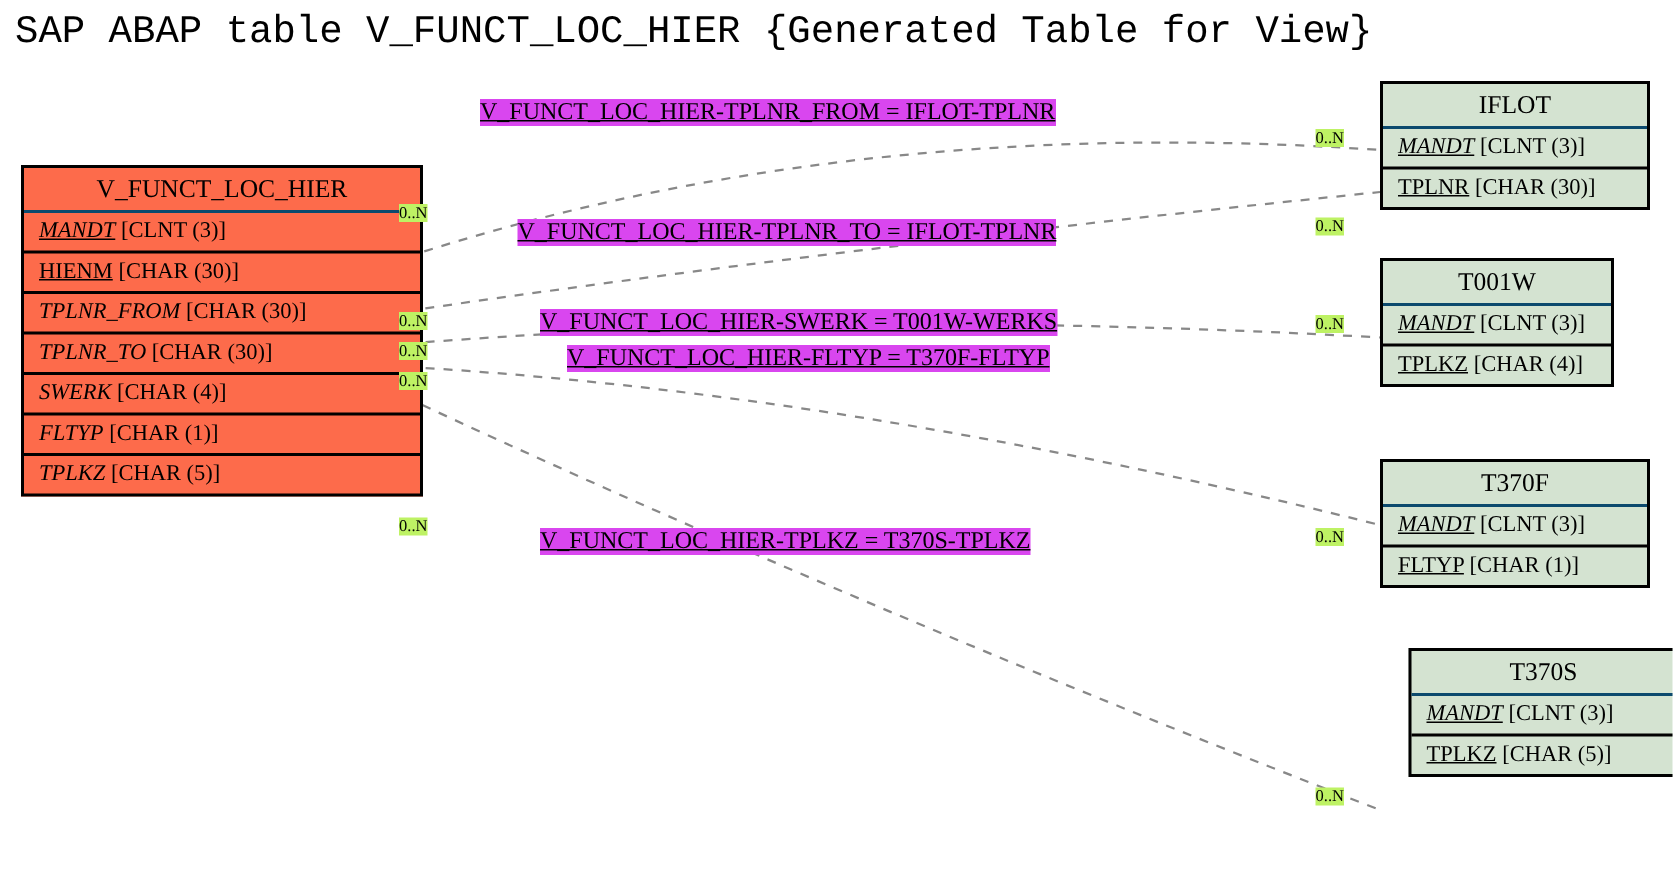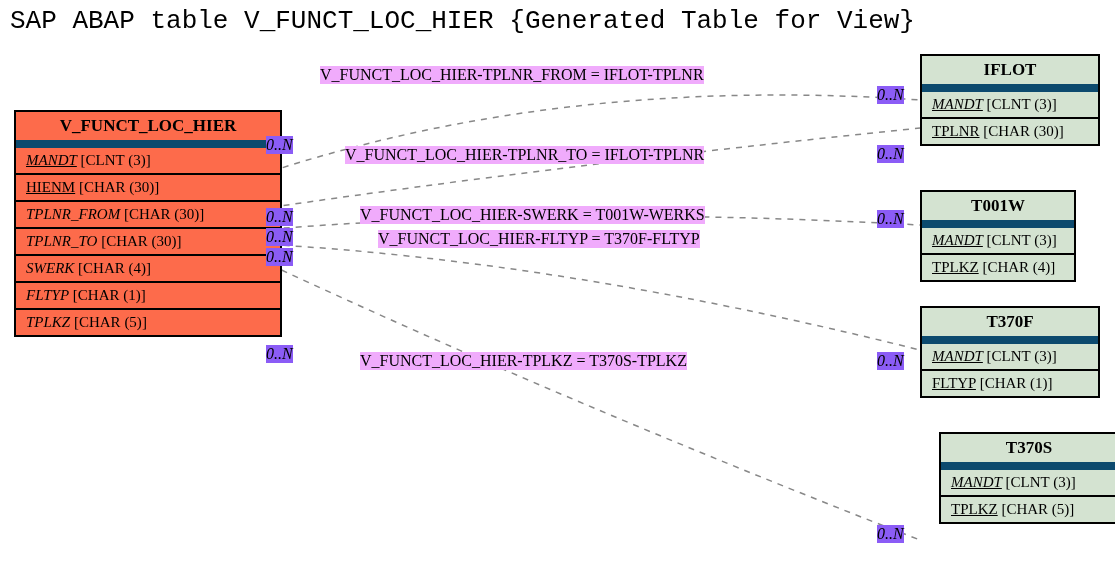--- a/index.html
+++ b/index.html
@@ -1,28 +1,28 @@
 <!DOCTYPE html>
 <html><head>
 <meta charset="utf-8">
 <style>
   html,body{margin:0;padding:0;background:#fff;font-family:"Times New Roman",Times,serif;}
   .stage{position:relative;width:1115px;height:581px;}
   .title{position:absolute;top:6px;left:10px;font-size:26px;color:#000;font-family:Liberation Mono, monospace;}
   svg.lines{position:absolute;top:0;left:0;width:1115px;height:581px;pointer-events:none;}
   .tbl{position:absolute;border:2px solid #000;box-sizing:border-box;}
-  .tbl .hdr{font-weight:bold;text-align:center;padding:4px 10px;border-bottom:8px solid #0c4a6e;font-size:17px;}
+  .tbl .hdr{font-weight:normal;text-align:center;padding:4px 10px;border-bottom:2px solid #0c4a6e;font-size:17px;}
   .tbl .row{border-bottom:2px solid #000;padding:4px 10px;font-size:15px;white-space:nowrap;}
   .tbl .row:last-child{border-bottom:none;}
   .main{background:#fd6b4b;}
   .ref{background:#d4e3d1;}
   .fld-key{font-style:italic;text-decoration:underline;}
   .fld-it{font-style:italic;}
-  .card{font-size:16px;position:absolute;background:#8b5cf6;white-space:nowrap;font-style:italic;}
-  .rel{font-size:16px;position:absolute;background:#f0abfc;white-space:nowrap;}
+  .card{font-size:11px;position:absolute;background:#bef264;white-space:nowrap;}
+  .rel{font-size:16px;position:absolute;background:#d946ef;white-space:nowrap;text-decoration:underline;}
 </style>
 </head>
 <body>
 <div class="stage">
 
 <div class="title">SAP ABAP table V_FUNCT_LOC_HIER {Generated Table for View}</div>
 
 <svg class="lines">
   <path d="M260 175 Q560 75 920 100" stroke="#888" stroke-width="1.5" stroke-dasharray="6 6" fill="none"></path>
   <path d="M260 209 Q560 165 920 128" stroke="#888" stroke-width="1.5" stroke-dasharray="6 6" fill="none"></path>
@@ -41,21 +41,21 @@
   <div class="row"><span class="fld-it">FLTYP</span> [<span>CHAR (1)</span>]</div>
   <div class="row"><span class="fld-it">TPLKZ</span> [<span>CHAR (5)</span>]</div>
 </div>
 
 <div class="tbl ref" style="left:920px;top:54px;width:180px;">
   <div class="hdr">IFLOT</div>
   <div class="row"><span class="fld-key">MANDT</span> [<span>CLNT (3)</span>]</div>
   <div class="row"><span style="text-decoration:underline">TPLNR</span> [<span>CHAR (30)</span>]</div>
 </div>
 
-<div class="tbl ref" style="left:920px;top:190px;width:156px;">
+<div class="tbl ref" style="left:920px;top:172px;width:156px;">
   <div class="hdr">T001W</div>
   <div class="row"><span class="fld-key">MANDT</span> [<span>CLNT (3)</span>]</div>
   <div class="row"><span style="text-decoration:underline">TPLKZ</span> [<span>CHAR (4)</span>]</div>
 </div>
 
 <div class="tbl ref" style="left:920px;top:306px;width:180px;">
   <div class="hdr">T370F</div>
   <div class="row"><span class="fld-key">MANDT</span> [<span>CLNT (3)</span>]</div>
   <div class="row"><span style="text-decoration:underline">FLTYP</span> [<span>CHAR (1)</span>]</div>
 </div>

